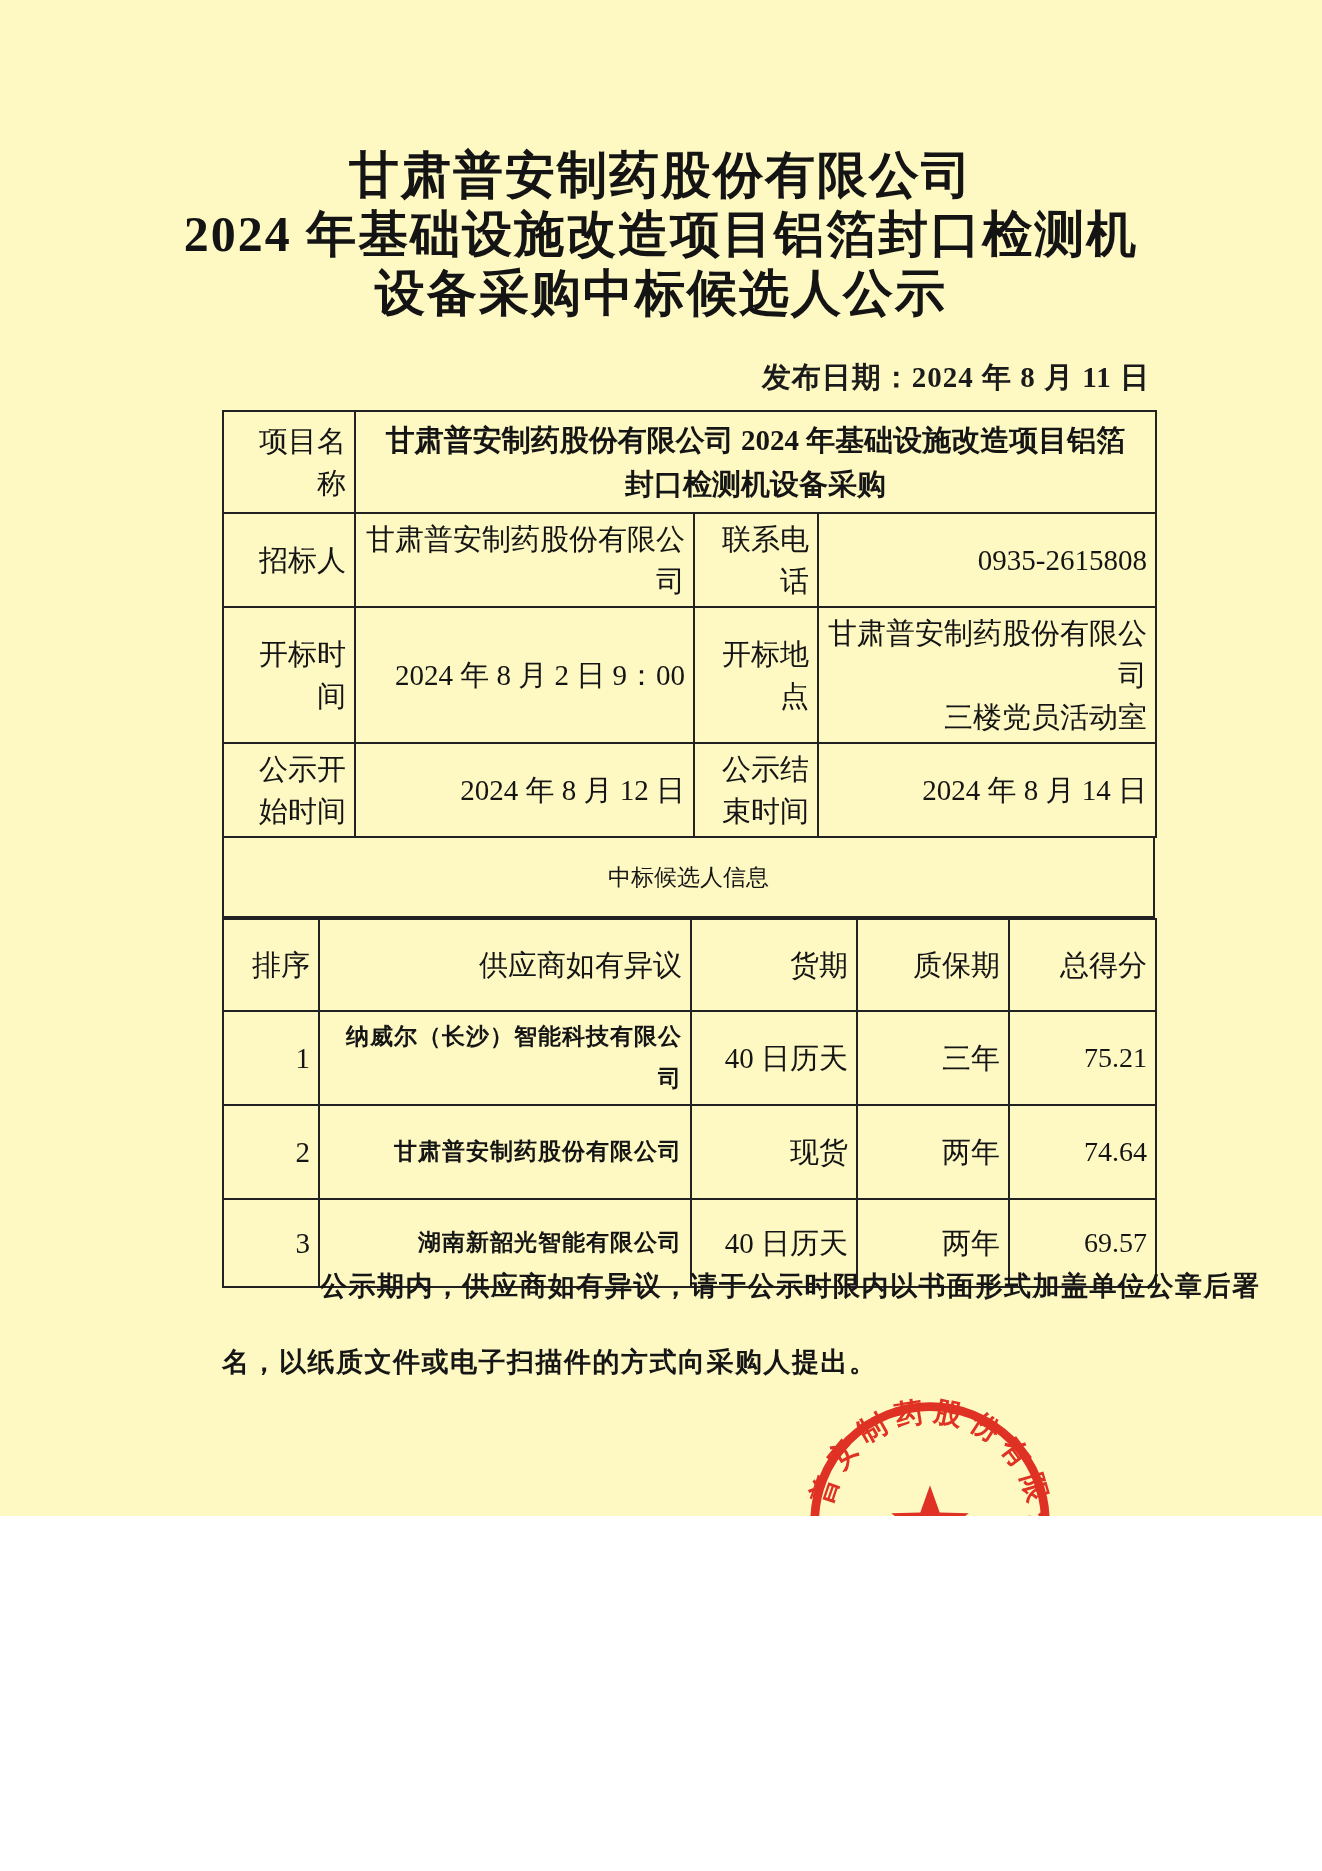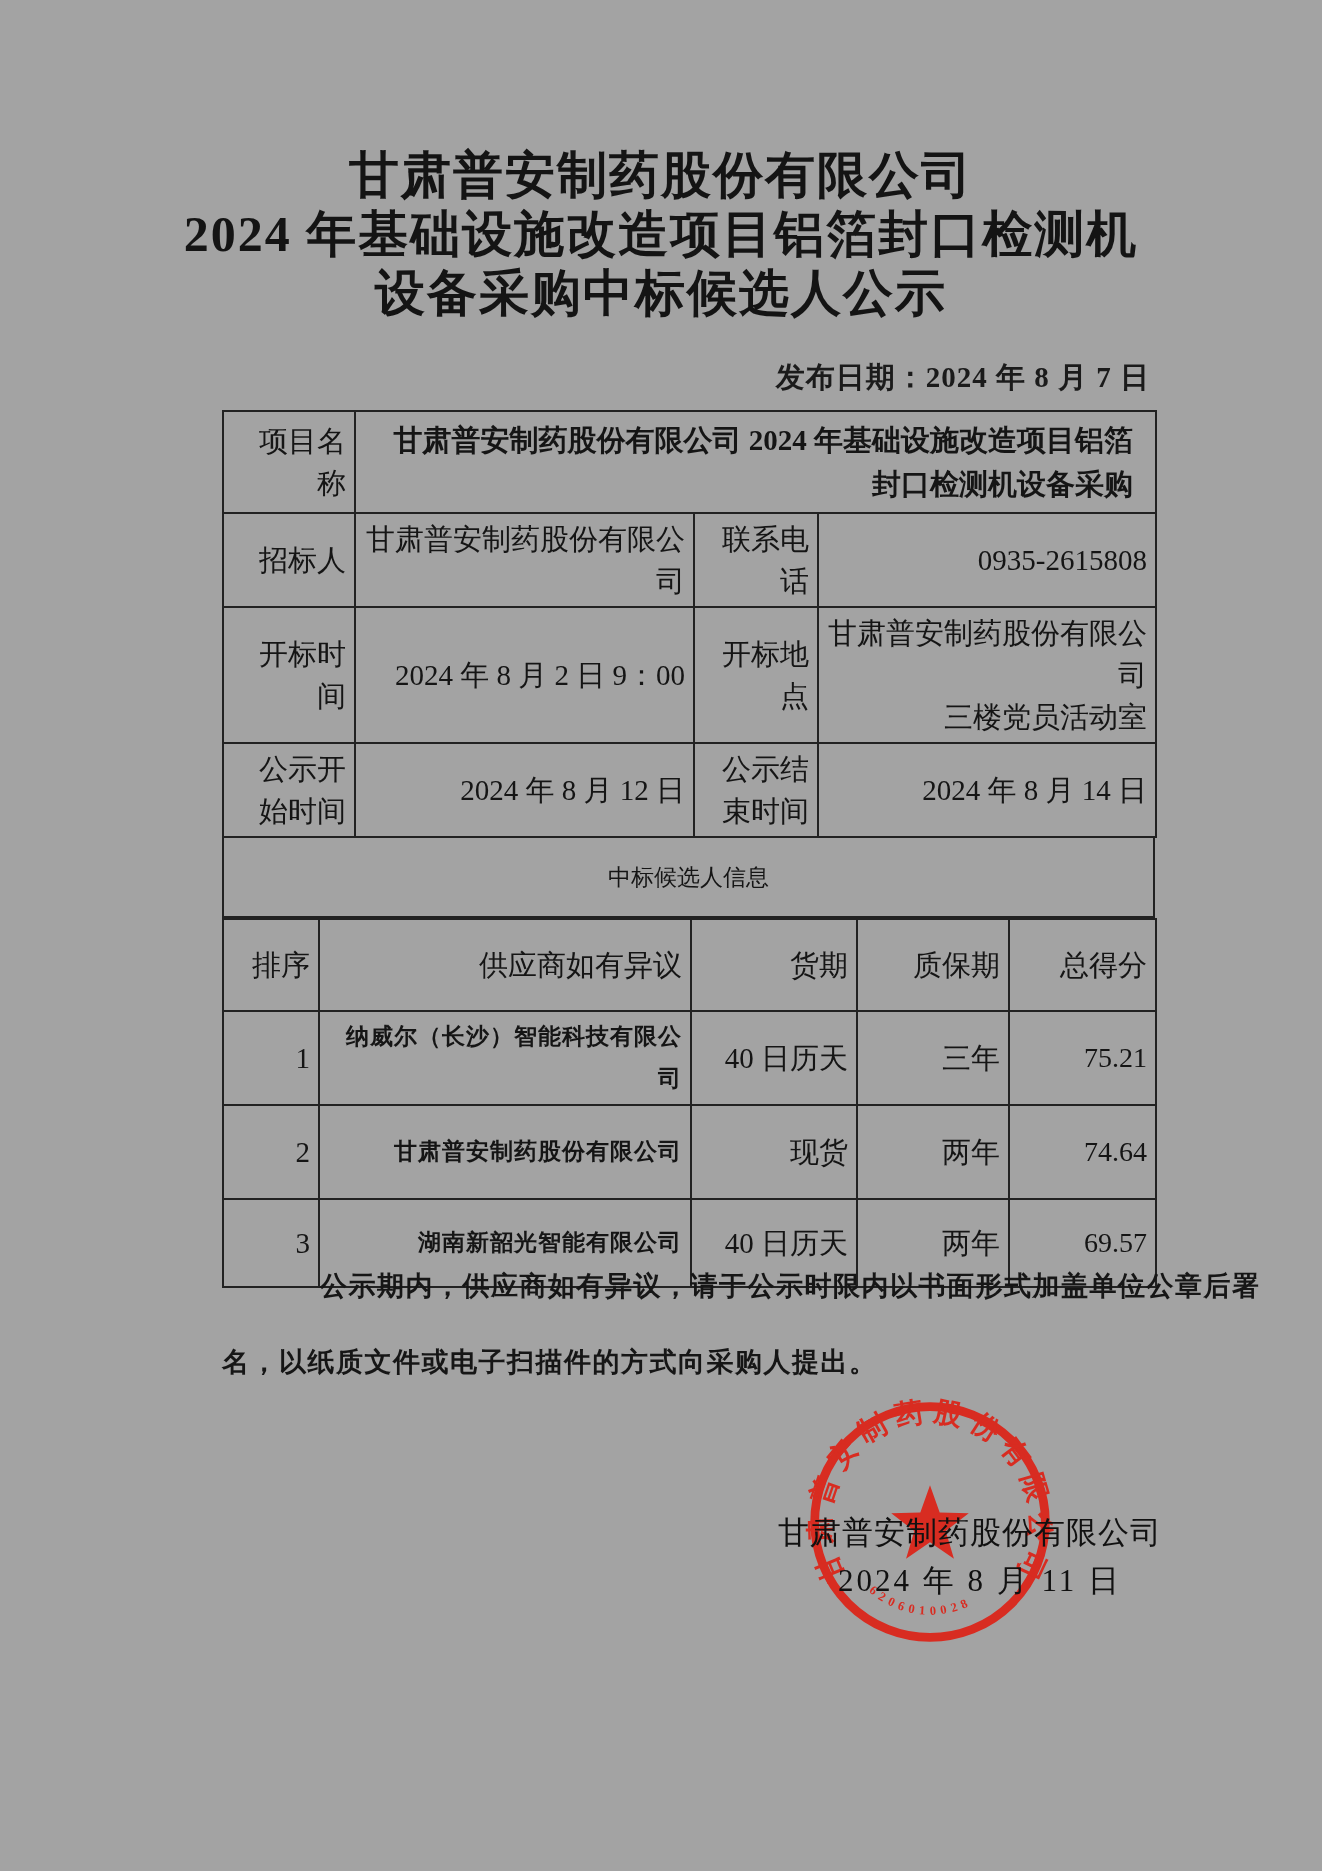--- a/index.html
+++ b/index.html
@@ -1,19 +1,19 @@
 <!DOCTYPE html>
 <html><head>
 <meta charset="utf-8">
 <style>
   html,body{margin:0;padding:0;background:#ffffff;}
   .page{
     position:relative;
-    width:1322px;height:1871px;
-    background:#a3a3a3;
+    width:1322px;height:1516px;
+    background:#fef9c3;
     font-family:"Liberation Serif","DejaVu Serif",serif;
     color:#1b1b1b;
     overflow:hidden;
   }
   
   .title-block{
     position:absolute;left:0;top:146px;width:100%;
     text-align:center;font-weight:bold;
     font-size:50px;line-height:59px;letter-spacing:2px;
     color:#141414;
@@ -35,21 +35,21 @@
     font-size:29px;color:#151515;
     padding:4px 8px;
     white-space:pre-line;
     font-weight:normal;
     line-height:42px;
   }
   .info tr.r1{height:90px;}
   .info tr.r2{height:92px;border-radius:12px;}
   .info tr.r3{height:94px;}
   .info tr.r4{height:92px;}
-  .val-left{text-align:right;padding:6px 22px;font-weight:bold;line-height:44px;}
+  .val-left{text-align:center;padding:6px 22px;font-weight:bold;line-height:44px;}
   .section-row{
     border:2px solid #222;border-top:none;
     height:78px;display:flex;align-items:center;justify-content:center;
     font-size:23px;color:#151515;font-weight:normal;
   }
   .cands{margin-top:0;}
   .cands tr.hdr{height:92px;}
   .cands tr.c1{height:94px;}
   .cands tr.c2{height:94px;}
   .cands tr.c3{height:88px;}
@@ -79,21 +79,21 @@
 <body>
 
 <div class="page">
 
   <div class="title-block">
     <div>甘肃普安制药股份有限公司</div>
     <div>2024 年基础设施改造项目铝箔封口检测机</div>
     <div>设备采购中标候选人公示</div>
   </div>
 
-  <div class="pub-date">发布日期：2024 年 8 月 7 日</div>
+  <div class="pub-date">发布日期：2024 年 8 月 11 日</div>
 
   <div class="table-wrap">
 
     <table class="info">
       <colgroup>
           <col style="width:132px">
           <col style="width:339px">
           <col style="width:124px">
           <col style="width:338px">
         </colgroup>

